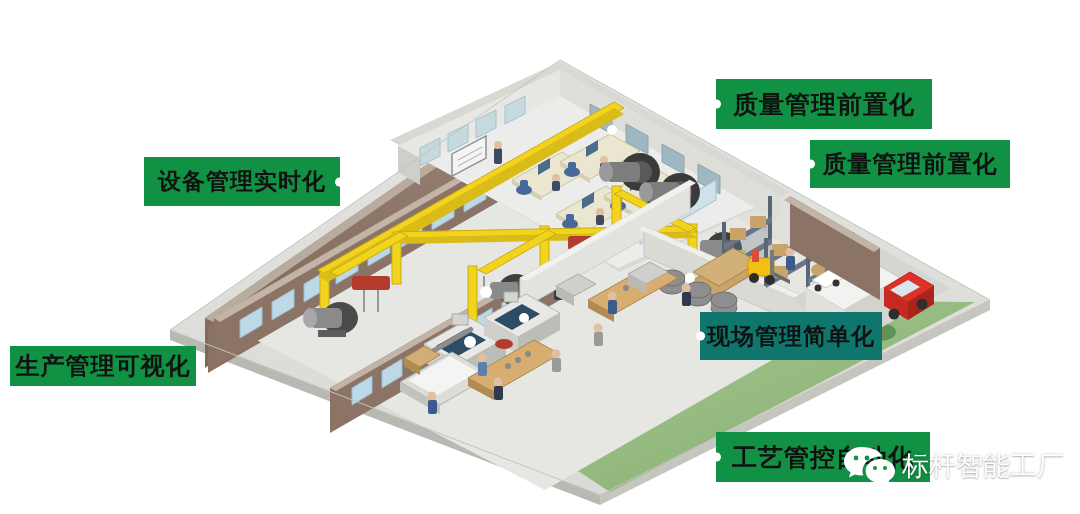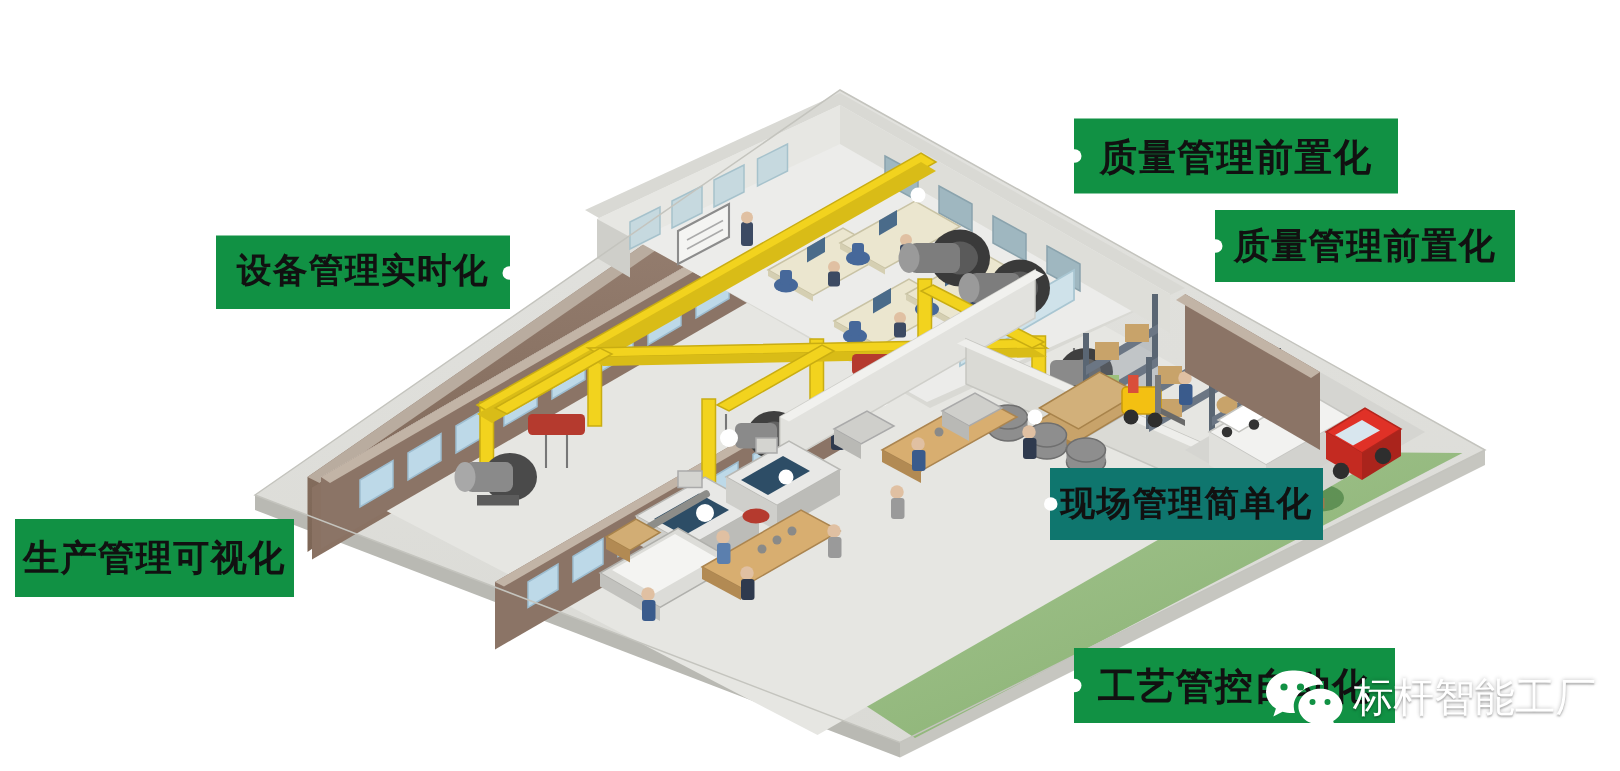--- a/index.html
+++ b/index.html
@@ -35,21 +35,21 @@
     position:absolute;width:9px;height:9px;border-radius:50%;
     background:#ffffff;top:50%;transform:translateY(-50%);
   }
   .notch.left{left:-4px;}
   .notch.right{right:-4px;}
 
   #lbl-quality   {left:716px;top:79px; width:216px;height:50px;}
   #lbl-logistics {left:810px;top:140px;width:200px;height:48px;}
   #lbl-equipment {left:117px;top:157px;width:196px;height:49px;}
   #lbl-site      {left:700px;top:312px;width:182px;height:48px;}
-  #lbl-prod      {left:10px; top:346px;width:186px;height:52px;}
+  #lbl-prod      {left:10px; top:346px;width:186px;height:40px;}
   #lbl-process   {left:716px;top:432px;width:214px;height:50px;}
 
   #lbl-quality .txt  {font-size:25px;}
   #lbl-logistics .txt{font-size:24px;}
   #lbl-equipment .txt{font-size:23px;}
   #lbl-site .txt     {font-size:23px;}
   #lbl-prod .txt     {font-size:24px;}
   #lbl-process .txt  {font-size:25px;}
 
   

